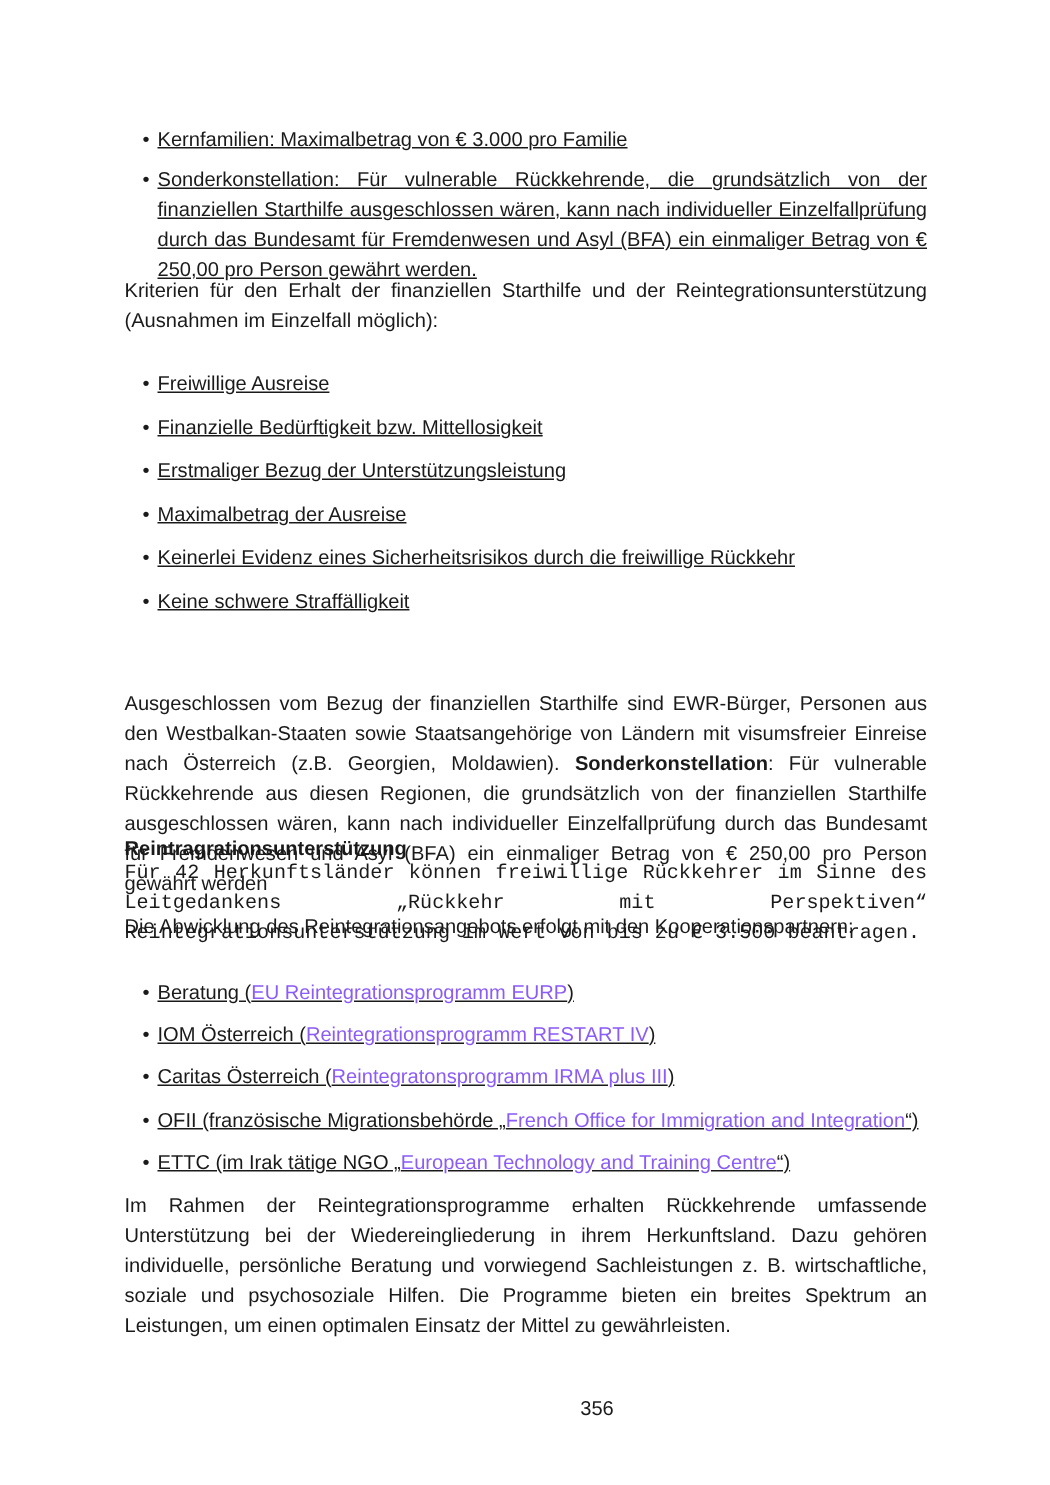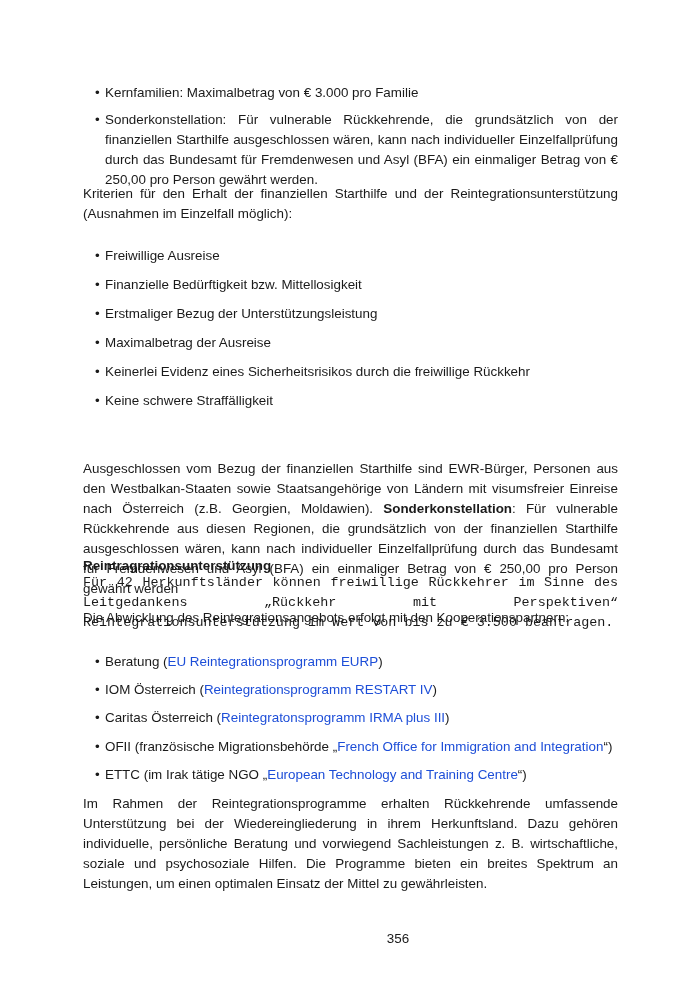--- a/index.html
+++ b/index.html
@@ -7,24 +7,24 @@
       width: 700px; height: 990px; position: relative; overflow: hidden;
       font-family: "Liberation Sans", sans-serif;
       font-size: 13.4px; color: #1a1a1a;
     }
     .page { position: absolute; left: 83px; top: 0; width: 535px; }
     .bullet {
       position: absolute; left: 12px; width: 523px;
       line-height: 20px;
     }
     .bullet .dot { position: absolute; left: 0; top: 0; }
-    .bullet .txt { display: block; padding-left: 10px; }
+    .bullet .txt { display: block; padding-left: 10px; text-decoration: underline; }
     .para { position: absolute; left: 0; width: 535px; line-height: 20px; text-align: justify; }
     .heading { position: absolute; left: 0; font-weight: bold; line-height: 20px; }
-    .link { color: #1d4ed8; }
+    .link { color: #8b5cf6; }
     .pagenum { position: absolute; left: 0; width: 700px; text-align: center; top: 929px; line-height: 20px; padding-left: 48px; }
     .nowrap { white-space: nowrap; }
     b { font-weight: bold; }
   </style>
 </head>
 <body>
 
 <div class="page">
 
   <div class="bullet" style="top:83px;">

